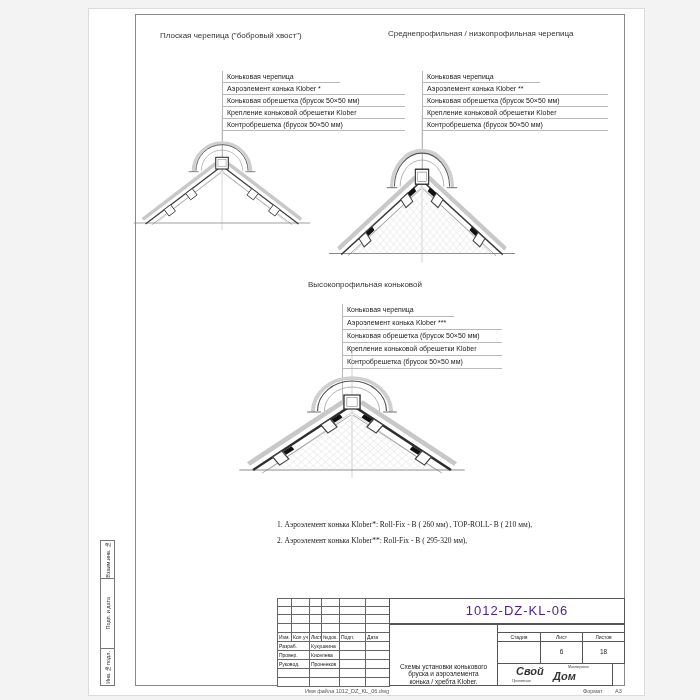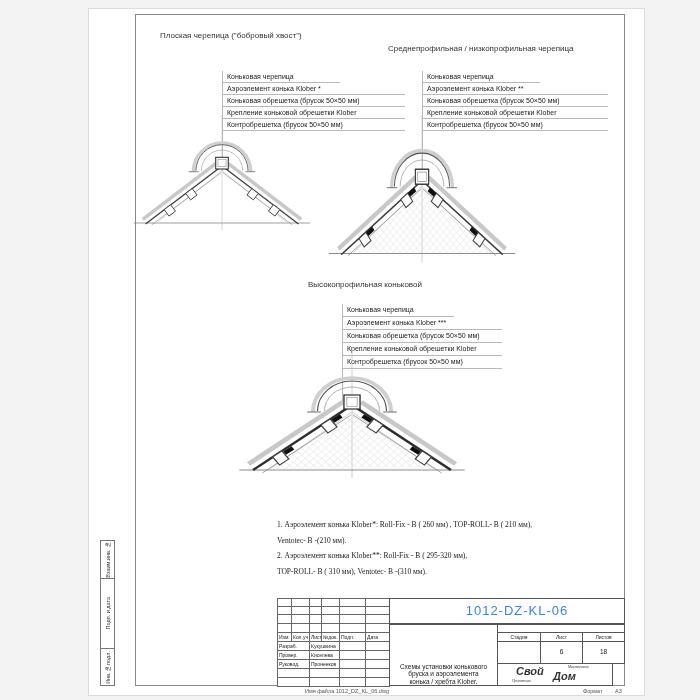--- a/index.html
+++ b/index.html
@@ -13,39 +13,39 @@
   .crow{height:12px;border-bottom:1px solid #b9b9b9;font-size:7px;line-height:11px;padding-left:5px;color:#222;white-space:nowrap;box-sizing:border-box;}
   .crow.h13{height:13px;line-height:12px;}
   .vlead{position:absolute;width:1px;background:#b9b9b9;}
   .notes{position:absolute;left:277px;top:517px;width:336px;font-size:7.5px;line-height:15.5px;color:#222;}
   .notes div{white-space:nowrap;font-family:Liberation Serif, serif;}
   .mcell{position:absolute;left:100px;width:15px;border:1px solid #777;box-sizing:border-box;display:flex;align-items:center;justify-content:center;background:#fff;}
   .mcell span{writing-mode:vertical-rl;transform:rotate(180deg);font-size:5.5px;color:#333;white-space:nowrap;}
   .tbtable{position:absolute;left:277px;top:598px;width:112px;height:88px;border-collapse:collapse;table-layout:fixed;background:#fff;}
   .tbtable td{border:1px solid #666;font-size:5px;color:#222;padding:0 1px;overflow:hidden;white-space:nowrap;}
   .tbcell{position:absolute;border:1px solid #555;box-sizing:border-box;background:#fff;color:#222;}
-  .docnum{font-size:13px;letter-spacing:1px;text-align:center;line-height:24px;color:#3b82f6;padding-left:20px;}
+  .docnum{font-size:13px;letter-spacing:1px;text-align:center;line-height:24px;color:#4c1d95;padding-left:20px;}
   .tb-title{display:flex;flex-direction:column;justify-content:flex-end;align-items:center;text-align:center;font-size:6.5px;line-height:7.5px;padding-bottom:2px;}
   .stagehdr{font-size:5px;text-align:center;line-height:8px;}
   .stageval{font-size:6.5px;text-align:center;line-height:20px;}
   .logo{position:relative;font-style:italic;font-weight:bold;color:#333;}
   .logo .big{position:absolute;font-size:11px;}
   .logo .tiny{position:absolute;font-size:3.5px;font-weight:normal;}
   .footer-txt{position:absolute;font-size:5.5px;color:#555;white-space:nowrap;}
   svg{display:block;}
 </style>
 </head>
 <body>
 
 <div class="stage">
   <div class="paper"></div>
   <div class="frame"></div>
 
   <div class="sec-title" style="left:160px;top:31px;">Плоская черепица ("бобровый хвост")</div>
-  <div class="sec-title" style="left:388px;top:44px;">Среднепрофильная  / низкопрофильная  черепица</div>
+  <div class="sec-title" style="left:388px;top:29px;">Среднепрофильная  / низкопрофильная  черепица</div>
   <div class="sec-title" style="left:308px;top:280px;">Высокопрофильная коньковой</div>
 
   <div class="vlead" style="left:222px;top:71px;height:100px;"></div>
   <div class="callouts" style="left:222px;top:71px;width:183px;">
     <div class="crow" style="width:118px;">Коньковая черепица</div>
     <div class="crow">Аэроэлемент конька Klober *</div>
     <div class="crow">Коньковая обрешетка (брусок 50×50 мм)</div>
     <div class="crow">Крепление коньковой обрешетки Klober</div>
     <div class="crow">Контробрешетка (брусок 50×50 мм)</div>
   </div>
@@ -165,23 +165,21 @@
     <rect x="95.5" y="47.5" width="9" height="9" fill="none" stroke="#888" stroke-width="0.6"></rect>
     <path d="M66 62 A34 34 0 0 1 134 62" stroke="#cfcfcf" stroke-width="3.5" fill="none"></path>
     <path d="M70 61 A30 30 0 0 1 130 61" stroke="#555" stroke-width="1" fill="none"></path>
     <path d="M76 61 A24 24 0 0 1 124 61" stroke="#999" stroke-width="0.7" fill="none"></path>
     <line x1="61" y1="62" x2="73" y2="62" stroke="#555" stroke-width="0.8"></line>
     <line x1="127" y1="62" x2="139" y2="62" stroke="#555" stroke-width="0.8"></line>
   </svg>
 
   <div class="notes">
     <div>1. Аэроэлемент конька  Klober*: Roll-Fix - B ( 260 мм) , TOP-ROLL- B ( 210 мм),</div>
-    <div>Ventotec- B -(210 мм).</div>
     <div>2. Аэроэлемент конька  Klober**: Roll-Fix - B ( 295-320 мм),</div>
-    <div>TOP-ROLL- B ( 310 мм),  Ventotec- B -(310 мм).</div>
   </div>
 
   <div class="mcell" style="top:540px;height:39px;">
       <span>Взаим.инв. №</span>
     </div>
   <div class="mcell" style="top:578px;height:71px;">
       <span>Подп. и дата</span>
     </div>
   <div class="mcell" style="top:648px;height:38px;">
       <span>Инв.№ подл.</span>

